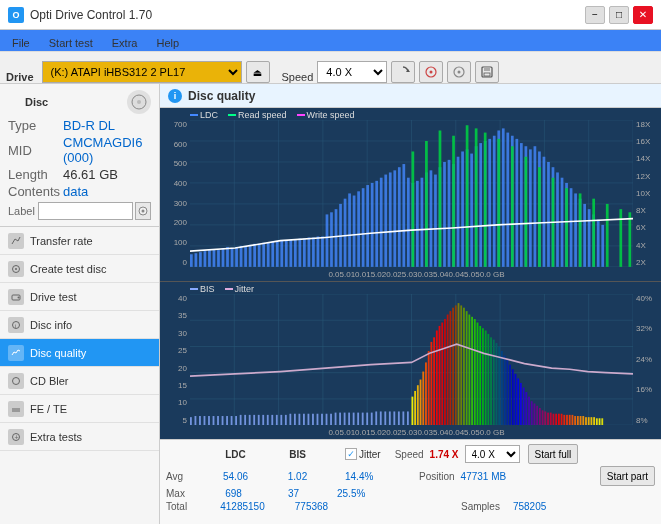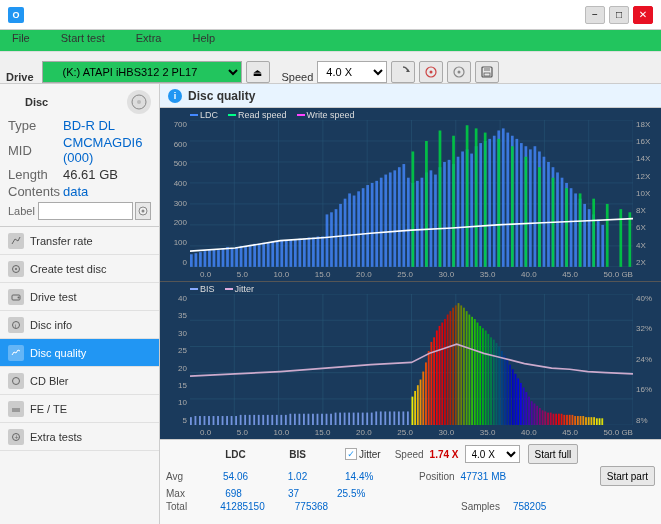--- a/index.html
+++ b/index.html
@@ -43,27 +43,27 @@
       border: 1px solid #bbb;
       border-radius: 2px;
       cursor: pointer;
       display: flex; align-items: center; justify-content: center;
       font-size: 10px;
     }
     .title-btn.close { background: #e81123; color: white; border-color: #e81123; }
 
     
     .menu-bar {
-      background: #22c55e;
+      background: #3b82f6;
       height: 22px;
       display: flex;
-      align-items: flex-start;
+      align-items: flex-end;
       padding: 0 4px;
       border-bottom: 1px solid #ddd;
-      gap: 15px;
+      gap: 3px;
     }
     .menu-item {
       padding: 2px 8px;
       cursor: pointer;
       font-size: 11px;
       color: #333;
       border-radius: 2px;
     }
 
     
@@ -75,22 +75,22 @@
       padding: 0 6px;
       border-bottom: 1px solid #ccc;
       gap: 4px;
     }
     .toolbar-label { font-size: 11px; color: #333; font-weight: bold; margin-right: 4px; }
     .drive-select {
       height: 22px;
       width: 200px;
       font-size: 11px;
       border: 1px solid #aaa;
-      background: #22c55e;
-      padding: 0 16px;
+      background: #eab308;
+      padding: 0 4px;
     }
     .eject-btn {
       width: 24px; height: 22px;
       background: #e8e8e8;
       border: 1px solid #aaa;
       border-radius: 2px;
       cursor: pointer;
       display: flex; align-items: center; justify-content: center;
       font-size: 10px;
     }
@@ -318,21 +318,21 @@
       color: #aaa;
       text-align: left;
       padding-left: 3px;
     }
     .x-axis {
       position: absolute;
       bottom: 0;
       left: 40px;
       right: 28px;
       display: flex;
-      justify-content: space-between;
+      justify-content: center;
       font-size: 8px;
       color: #aaa;
       padding-bottom: 2px;
     }
 
     
     .stats-bar {
       background: #f8f8f8;
       height: 85px;
       border-top: 1px solid #ccc;
@@ -377,20 +377,21 @@
       background: white;
       padding: 0 2px;
     }
   </style>
 </head>
 <body>
 
 <div class="title-bar">
   <div class="title-bar-left">
     <div class="title-icon">O</div>
+    <span class="title-text">Opti Drive Control 1.70</span>
   </div>
   <div class="title-controls">
     <div class="title-btn">−</div>
     <div class="title-btn">□</div>
     <div class="title-btn close">✕</div>
   </div>
 </div>
 
 <div class="menu-bar">
   <div class="menu-item">File</div>

